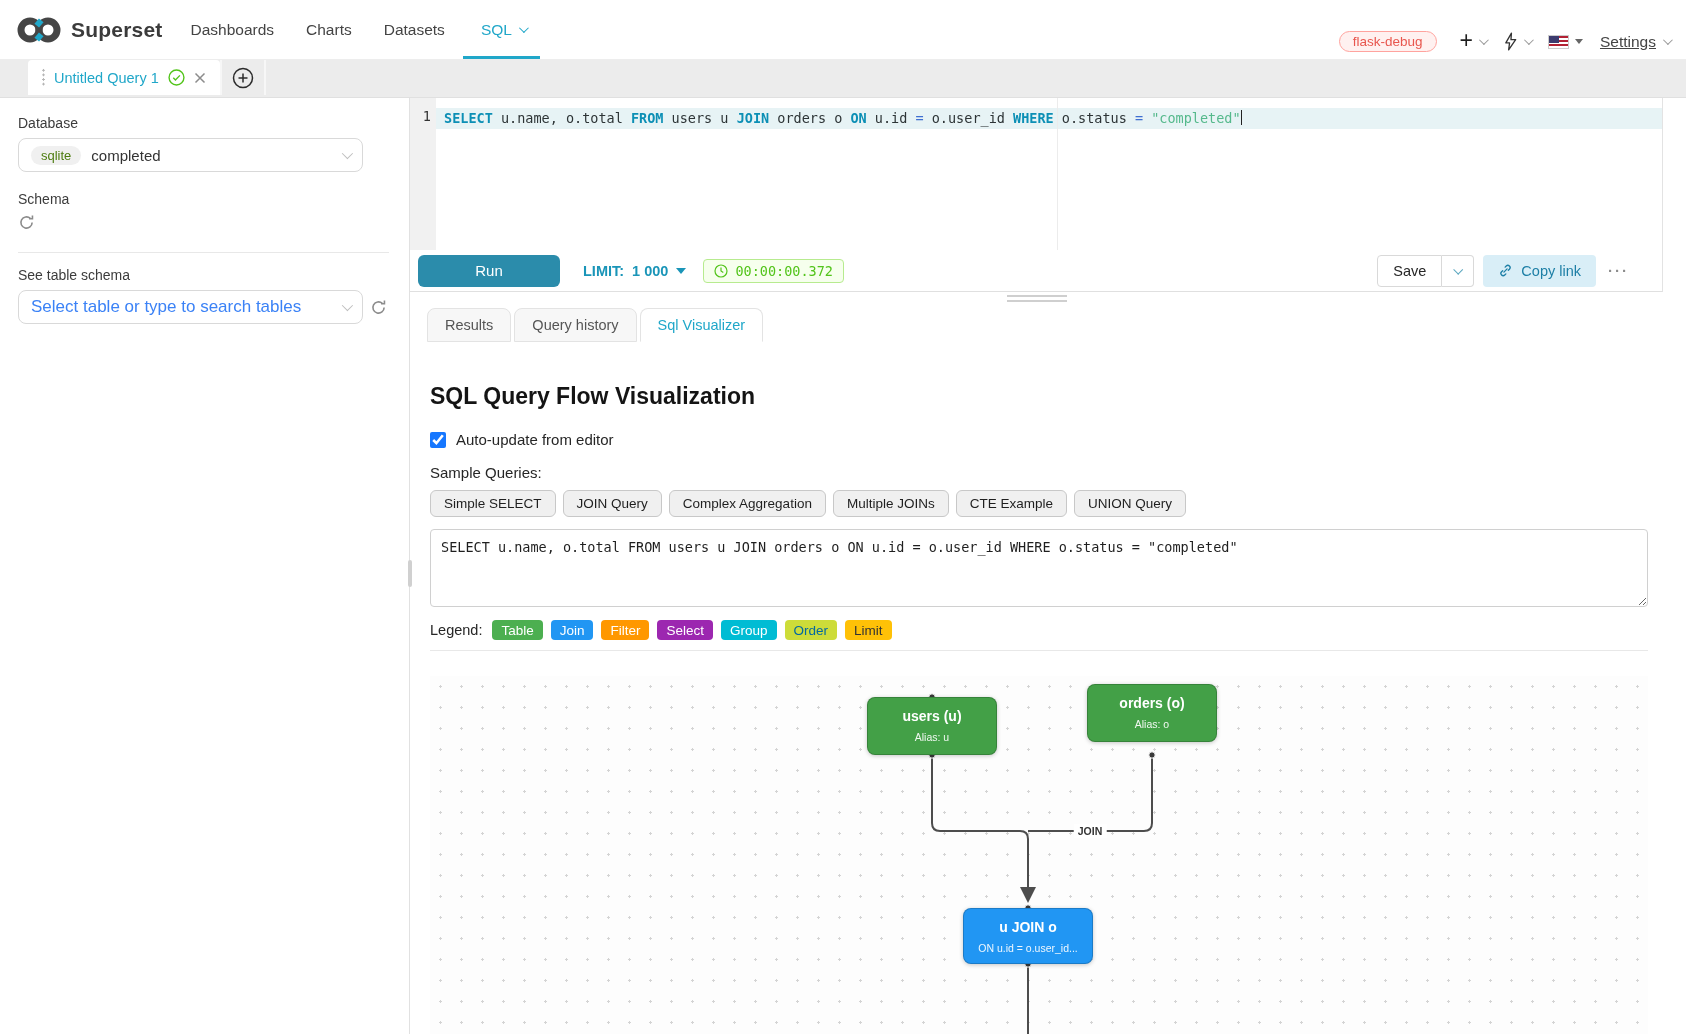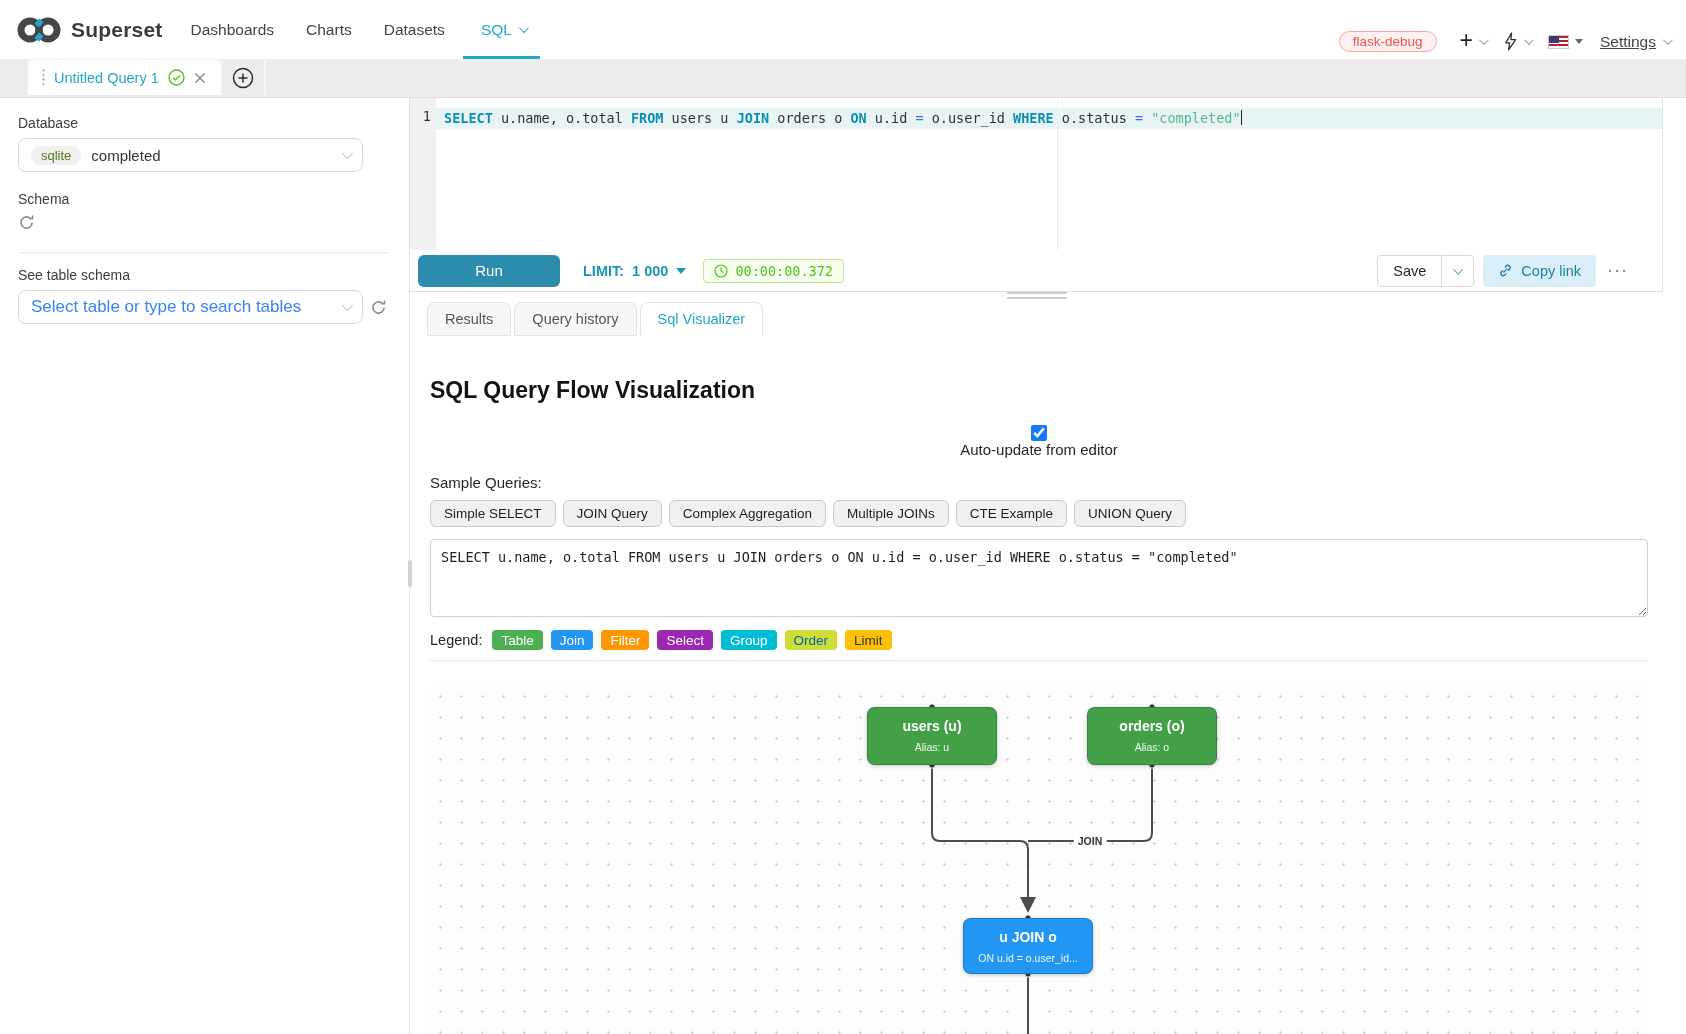--- a/index.html
+++ b/index.html
@@ -97,21 +97,21 @@
 
   
   .rtabs { display:flex; gap:3px; padding:3px 0 0 17px; height:40px; align-items:flex-end; }
   .rtab { font-size:14.5px; color:#555; background:#f7f7f7; border:1px solid #e3e3e3; border-radius:8px 8px 0 0;
           padding:8px 17px; cursor:pointer; }
   .rtab.active { background:#fff; color:#20a7c9; border-bottom-color:#fff; }
 
   
   .content { padding:41px 38px 0 20px; }
   .viz-title { font-size:23px; font-weight:700; color:#141414; margin:0 0 21px; }
-  .check-row { display:flex; align-items:center; margin-bottom:16px;flex-direction:column; }
+  .check-row { display:flex; align-items:center; gap:10px; margin-bottom:16px; }
   .check-row input { width:16px; height:16px; accent-color:#1677ff; margin:0; }
   .check-label { font-size:15px; color:#262626; }
   .samples-label { font-size:15px; color:#262626; margin-bottom:9px; }
   .sample-btns { display:flex; gap:7px; }
   .sample-btn { font-size:13.5px; color:#1f1f1f; background:#f0f0f0; border:1px solid #c8c8c8; border-radius:6px;
                 padding:4px 13px; height:27px; cursor:pointer; font-family:inherit; }
   .sql-box { display:block; width:1218px; height:78px; margin-top:12px; border:1px solid #d0d0d0; border-radius:4px;
              padding:9px 10px; font-family:"DejaVu Sans Mono", monospace; font-size:13.5px; color:#1f1f1f; resize:both; }
   .legend-row { margin-top:13px; display:flex; align-items:center; gap:8px; }
   .legend-label { font-size:14.5px; color:#262626; margin-right:2px; }
@@ -329,21 +329,21 @@
           <circle cx="598" cy="232" r="3.2" fill="#3a3a3a" stroke="#fff" stroke-width="1"></circle>
           <circle cx="598" cy="288" r="3.2" fill="#3a3a3a" stroke="#fff" stroke-width="1"></circle>
         </svg>
 
         <div class="edge-label">JOIN</div>
 
         <div class="flow-node" style="left: 437px; top: 21px; height: 58px; background: rgb(67, 160, 71);">
           <div class="node-title">users (u)</div>
           <div class="node-sub">Alias: u</div>
         </div>
-        <div class="flow-node" style="left: 657px; top: 21px; height: 58px; background: rgb(67, 160, 71);">
+        <div class="flow-node" style="left: 657px; top: 8px; height: 58px; background: rgb(67, 160, 71);">
           <div class="node-title">orders (o)</div>
           <div class="node-sub">Alias: o</div>
         </div>
         <div class="flow-node" style="left: 533px; top: 232px; height: 56px; background: rgb(33, 150, 243);">
           <div class="node-title">u JOIN o</div>
           <div class="node-sub">ON u.id = o.user_id...</div>
         </div>
       </div>
     </section>
   </main>

